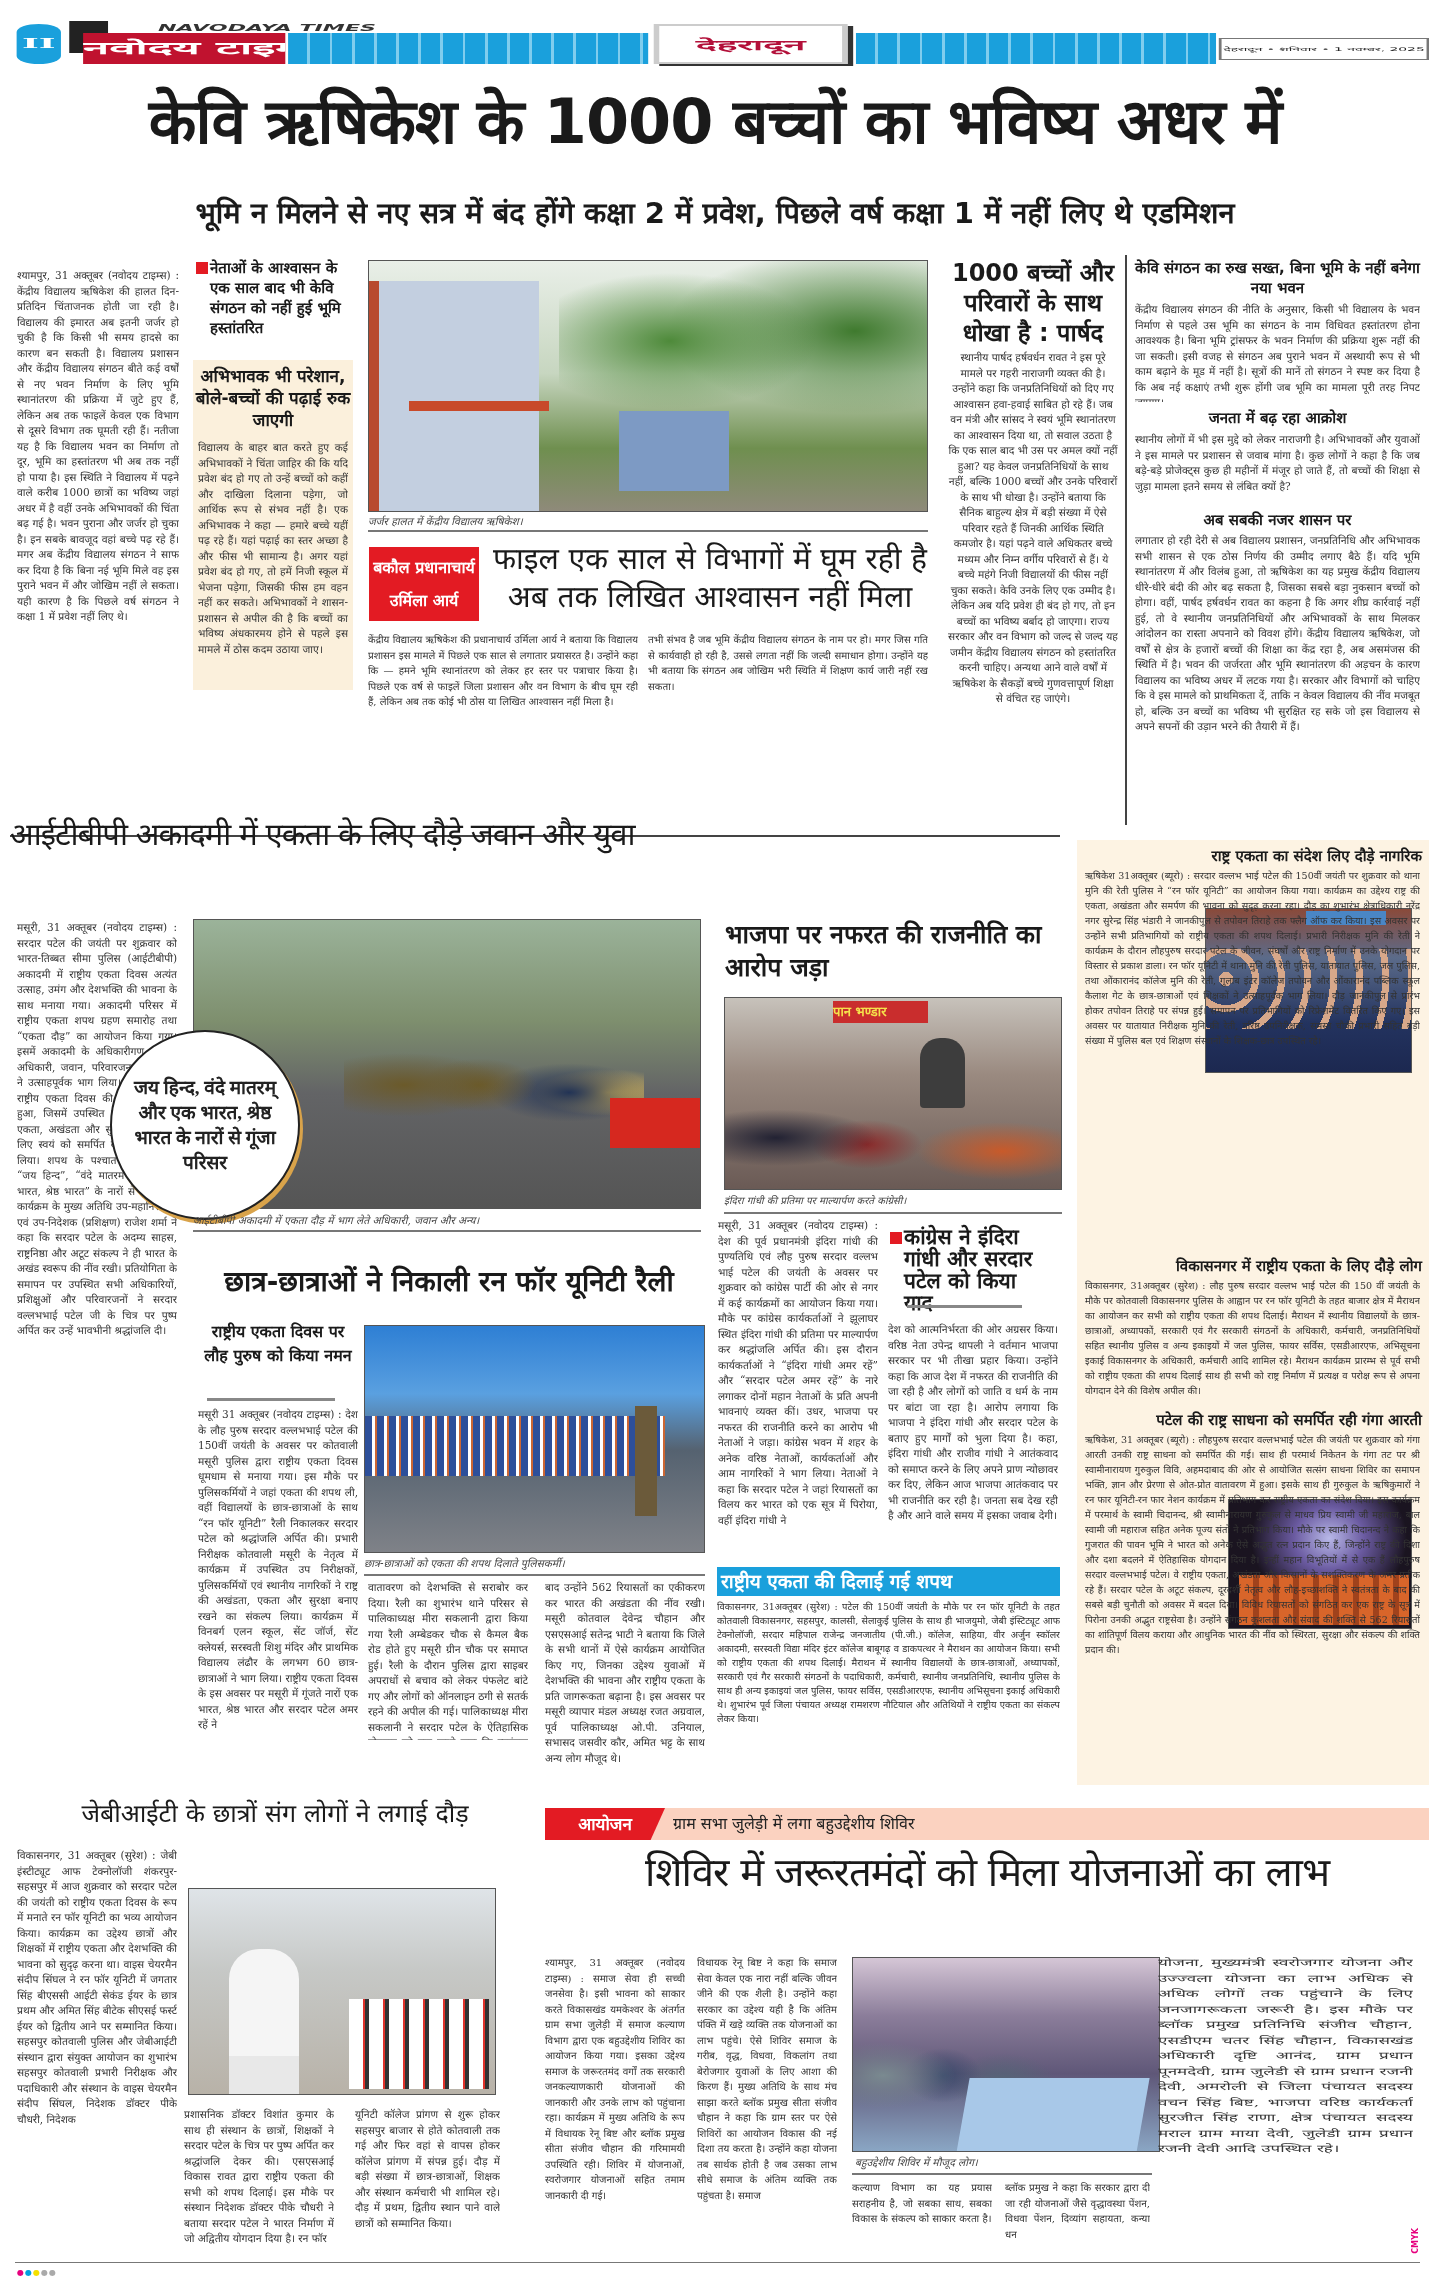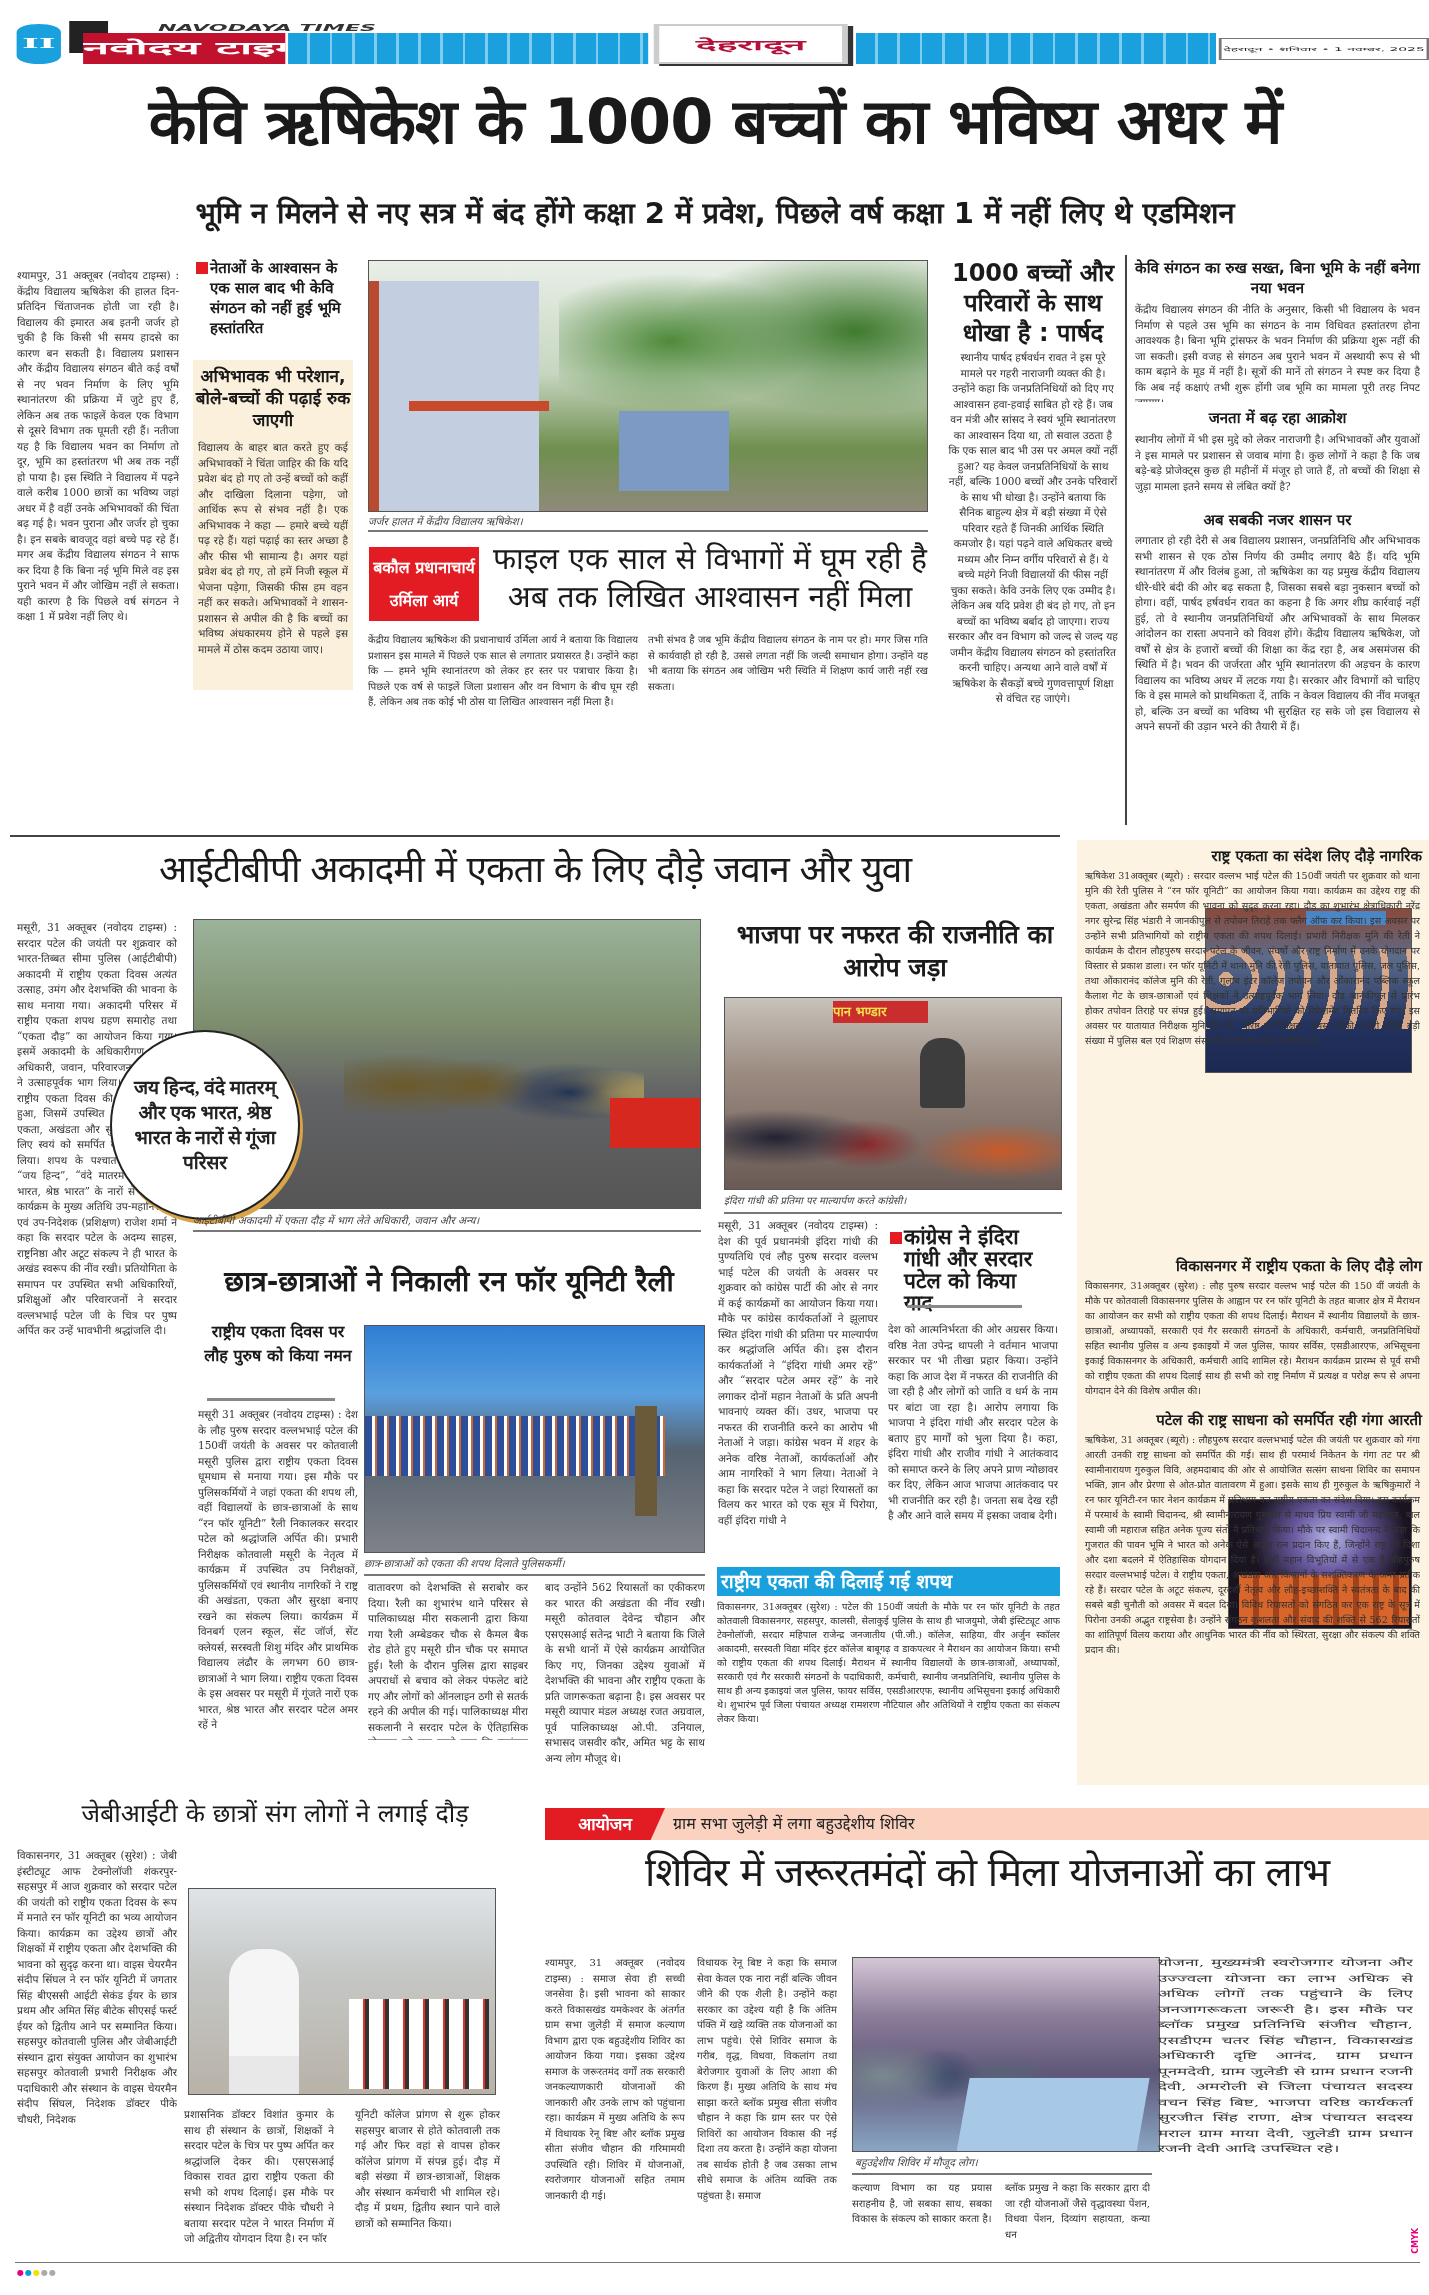--- a/index.html
+++ b/index.html
@@ -65,33 +65,33 @@
 
 <div class="hl" data-name="kvs-heading" style="left:1135px;top:258px;width:285px;font-size:15px;text-align:center;line-height:20px">केवि संगठन का रुख सख्त, बिना भूमि के नहीं बनेगा नया भवन</div>
 <div class="col" data-name="kvs-body" style="left:1135px;top:302px;width:285px;height:100px">केंद्रीय विद्यालय संगठन की नीति के अनुसार, किसी भी विद्यालय के भवन निर्माण से पहले उस भूमि का संगठन के नाम विधिवत हस्तांतरण होना आवश्यक है। बिना भूमि ट्रांसफर के भवन निर्माण की प्रक्रिया शुरू नहीं की जा सकती। इसी वजह से संगठन अब पुराने भवन में अस्थायी रूप से भी काम बढ़ाने के मूड में नहीं है। सूत्रों की मानें तो संगठन ने स्पष्ट कर दिया है कि अब नई कक्षाएं तभी शुरू होंगी जब भूमि का मामला पूरी तरह निपट जाएगा।</div>
 <div class="hl" data-name="anger-heading" style="left:1135px;top:410px;width:285px;font-size:15px;text-align:center">जनता में बढ़ रहा आक्रोश</div>
 <div class="col" data-name="anger-body" style="left:1135px;top:432px;width:285px;height:80px">स्थानीय लोगों में भी इस मुद्दे को लेकर नाराजगी है। अभिभावकों और युवाओं ने इस मामले पर प्रशासन से जवाब मांगा है। कुछ लोगों ने कहा है कि जब बड़े-बड़े प्रोजेक्ट्स कुछ ही महीनों में मंजूर हो जाते हैं, तो बच्चों की शिक्षा से जुड़ा मामला इतने समय से लंबित क्यों है?</div>
 <div class="hl" data-name="govt-heading" style="left:1135px;top:512px;width:285px;font-size:15px;text-align:center">अब सबकी नजर शासन पर</div>
 <div class="col" data-name="govt-body" style="left:1135px;top:533px;width:285px;height:290px">लगातार हो रही देरी से अब विद्यालय प्रशासन, जनप्रतिनिधि और अभिभावक सभी शासन से एक ठोस निर्णय की उम्मीद लगाए बैठे हैं। यदि भूमि स्थानांतरण में और विलंब हुआ, तो ऋषिकेश का यह प्रमुख केंद्रीय विद्यालय धीरे-धीरे बंदी की ओर बढ़ सकता है, जिसका सबसे बड़ा नुकसान बच्चों को होगा। वहीं, पार्षद हर्षवर्धन रावत का कहना है कि अगर शीघ्र कार्रवाई नहीं हुई, तो वे स्थानीय जनप्रतिनिधियों और अभिभावकों के साथ मिलकर आंदोलन का रास्ता अपनाने को विवश होंगे। केंद्रीय विद्यालय ऋषिकेश, जो वर्षों से क्षेत्र के हजारों बच्चों की शिक्षा का केंद्र रहा है, अब असमंजस की स्थिति में है। भवन की जर्जरता और भूमि स्थानांतरण की अड़चन के कारण विद्यालय का भविष्य अधर में लटक गया है। सरकार और विभागों को चाहिए कि वे इस मामले को प्राथमिकता दें, ताकि न केवल विद्यालय की नींव मजबूत हो, बल्कि उन बच्चों का भविष्य भी सुरक्षित रह सके जो इस विद्यालय से अपने सपनों की उड़ान भरने की तैयारी में हैं।</div>
 
 <div class="rule" data-name="section-divider" style="left:10px;top:835px;width:1050px;background:#444"></div>
 
-<div class="hl" data-name="itbp-headline" style="left:10px;top:850px;width:1050px;font-size:37px;text-align:center;font-weight:normal;letter-spacing:-1px">आईटीबीपी अकादमी में एकता के लिए दौड़े जवान और युवा</div>
+<div class="hl" data-name="itbp-headline" style="left:10px;top:817px;width:1050px;font-size:31px;font-weight:normal;letter-spacing:-1px">आईटीबीपी अकादमी में एकता के लिए दौड़े जवान और युवा</div>
 <div class="col" data-name="itbp-body" style="left:17px;top:920px;width:160px;height:820px">मसूरी, 31 अक्तूबर (नवोदय टाइम्स) : सरदार पटेल की जयंती पर शुक्रवार को भारत-तिब्बत सीमा पुलिस (आईटीबीपी) अकादमी में राष्ट्रीय एकता दिवस अत्यंत उत्साह, उमंग और देशभक्ति की भावना के साथ मनाया गया। अकादमी परिसर में राष्ट्रीय एकता शपथ ग्रहण समारोह तथा “एकता दौड़” का आयोजन किया गया। इसमें अकादमी के अधिकारीगण, प्रशिक्षु अधिकारी, जवान, परिवारजन तथा बच्चों ने उत्साहपूर्वक भाग लिया। शुभारंभ प्रातः राष्ट्रीय एकता दिवस की शपथ के साथ हुआ, जिसमें उपस्थित सभी ने देश की एकता, अखंडता और सुरक्षा की रक्षा के लिए स्वयं को समर्पित करने का संकल्प लिया। शपथ के पश्चात संपूर्ण परिसर “जय हिन्द”, “वंदे मातरम” और “एक भारत, श्रेष्ठ भारत” के नारों से गूंज उठा। कार्यक्रम के मुख्य अतिथि उप-महानिरीक्षक एवं उप-निदेशक (प्रशिक्षण) राजेश शर्मा ने कहा कि सरदार पटेल के अदम्य साहस, राष्ट्रनिष्ठा और अटूट संकल्प ने ही भारत के अखंड स्वरूप की नींव रखी। प्रतियोगिता के समापन पर उपस्थित सभी अधिकारियों, प्रशिक्षुओं और परिवारजनों ने सरदार वल्लभभाई पटेल जी के चित्र पर पुष्प अर्पित कर उन्हें भावभीनी श्रद्धांजलि दी।</div>
 <div class="photo" data-name="itbp-run-photo" style="left:193px;top:919px;width:508px;height:290px;background:linear-gradient(180deg,#9bb39a 0%,#7e8f6e 35%,#636466 60%,#555 100%)">
   <div class="abs" data-name="runners-shape" style="left:150px;top:90px;width:300px;height:150px;background:radial-gradient(ellipse at 20% 50%,#6b5a2a 0,transparent 30%),radial-gradient(ellipse at 45% 50%,#6b5a2a 0,transparent 25%),radial-gradient(ellipse at 75% 55%,#223355 0,transparent 25%),radial-gradient(ellipse at 88% 55%,#e8c45a 0,transparent 20%)"></div>
   <div class="abs" data-name="red-carpet" style="right:0;bottom:60px;width:90px;height:50px;background:#d6281f"></div>
 </div>
 <div class="abs" data-name="pull-quote-circle" style="left:110px;top:1030px;width:190px;height:190px;border-radius:50%;background:#fff;border:2px solid #222;box-shadow:3px 4px 0 #d9a34a;display:flex;align-items:center;justify-content:center;padding:18px">
   <div data-name="pull-quote" style="font-family:Liberation Serif, serif;font-size:19px;font-weight:bold;text-align:center;line-height:25px">जय हिन्द, वंदे मातरम् और एक भारत, श्रेष्ठ भारत के नारों से गूंजा परिसर</div>
 </div>
 <div class="cap" data-name="itbp-caption" style="left:193px;top:1213px">आईटीबीपी अकादमी में एकता दौड़ में भाग लेते अधिकारी, जवान और अन्य।</div>
 <div class="rule" data-name="divider" style="left:193px;top:1230px;width:508px"></div>
 
-<div class="hl" data-name="bjp-headline" style="left:725px;top:918px;width:340px;font-size:25px;text-align:center;line-height:33px">भाजपा पर नफरत की राजनीति का आरोप जड़ा</div>
+<div class="hl" data-name="bjp-headline" style="left:725px;top:918px;width:340px;font-size:25px;line-height:33px">भाजपा पर नफरत की राजनीति का आरोप जड़ा</div>
 <div class="photo" data-name="indira-statue-photo" style="left:724px;top:997px;width:338px;height:193px;background:linear-gradient(180deg,#c7c2bb 0%,#9a8a80 40%,#6a5a55 100%)">
   <div class="abs" data-name="paan-sign" style="left:108px;top:3px;width:95px;height:22px;background:#c92d2d;color:#f5e24b;font-weight:bold;font-size:13px;text-align:left;line-height:22px">पान भण्डार</div>
   <div class="abs" data-name="statue-shape" style="left:195px;top:40px;width:45px;height:70px;background:#3d3d3d;border-radius:20px 20px 4px 4px"></div>
   <div class="abs" data-name="people-shape" style="left:0;top:60px;width:338px;height:133px;background:radial-gradient(ellipse at 15% 60%,#223 0,transparent 25%),radial-gradient(ellipse at 42% 65%,#8b2a2a 0,transparent 20%),radial-gradient(ellipse at 82% 70%,#c85a2a 0,transparent 22%)"></div>
 </div>
 <div class="cap" data-name="indira-photo-caption" style="left:724px;top:1193px;font-size:10px">इंदिरा गांधी की प्रतिमा पर माल्यार्पण करते कांग्रेसी।</div>
 <div class="rule" data-name="divider" style="left:724px;top:1212px;width:338px"></div>
 <div class="col" data-name="bjp-body-col1" style="left:718px;top:1218px;width:160px;height:330px">मसूरी, 31 अक्तूबर (नवोदय टाइम्स) : देश की पूर्व प्रधानमंत्री इंदिरा गांधी की पुण्यतिथि एवं लौह पुरुष सरदार वल्लभ भाई पटेल की जयंती के अवसर पर शुक्रवार को कांग्रेस पार्टी की ओर से नगर में कई कार्यक्रमों का आयोजन किया गया। मौके पर कांग्रेस कार्यकर्ताओं ने झूलाघर स्थित इंदिरा गांधी की प्रतिमा पर माल्यार्पण कर श्रद्धांजलि अर्पित की। इस दौरान कार्यकर्ताओं ने “इंदिरा गांधी अमर रहें” और “सरदार पटेल अमर रहें” के नारे लगाकर दोनों महान नेताओं के प्रति अपनी भावनाएं व्यक्त कीं। उधर, भाजपा पर नफरत की राजनीति करने का आरोप भी नेताओं ने जड़ा। कांग्रेस भवन में शहर के अनेक वरिष्ठ नेताओं, कार्यकर्ताओं और आम नागरिकों ने भाग लिया। नेताओं ने कहा कि सरदार पटेल ने जहां रियासतों का विलय कर भारत को एक सूत्र में पिरोया, वहीं इंदिरा गांधी ने</div>
 <div class="abs" data-name="red-square-icon" style="left:890px;top:1232px;width:12px;height:12px;background:#e31b23"></div>
 <div class="hl" data-name="congress-subheading" style="left:904px;top:1226px;width:130px;font-size:21px;text-align:left;line-height:22px">कांग्रेस ने इंदिरा गांधी और सरदार पटेल को किया याद</div>

